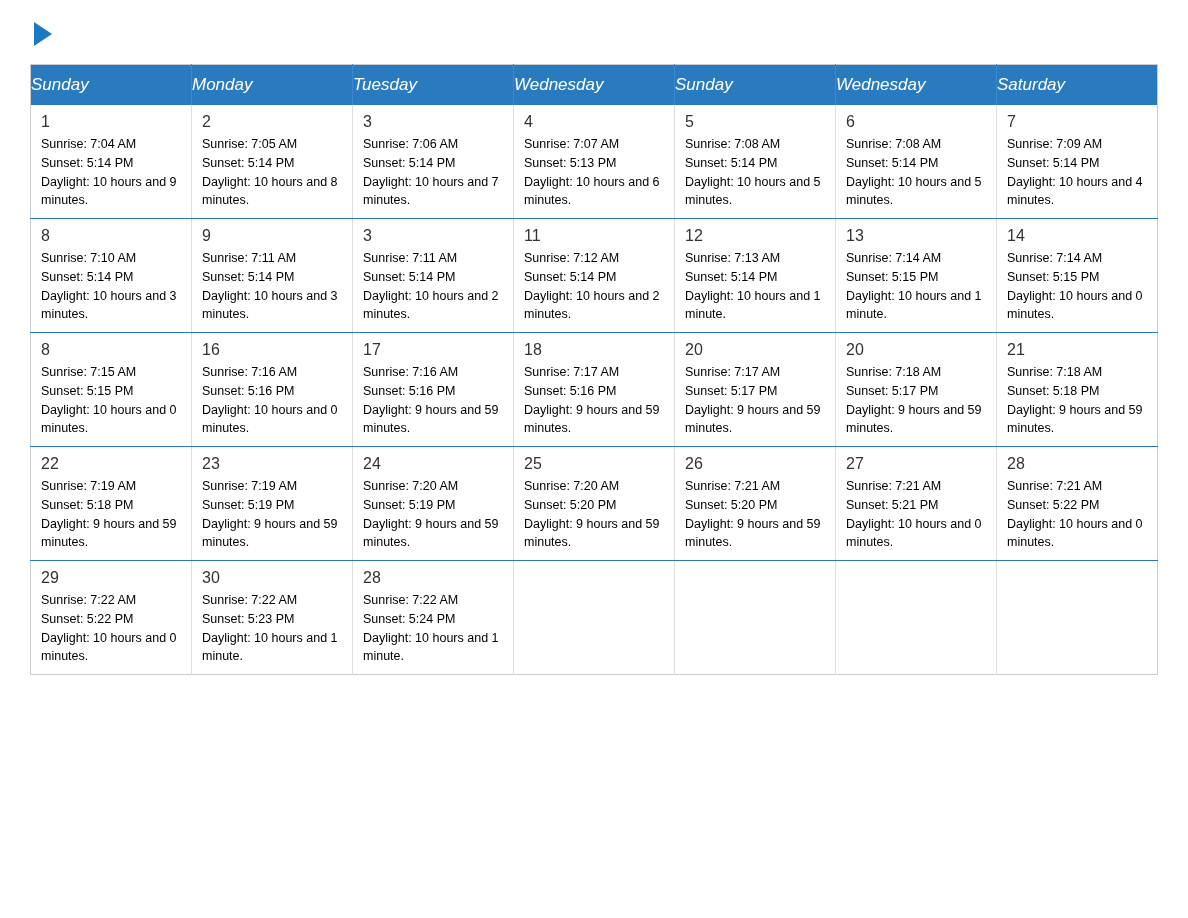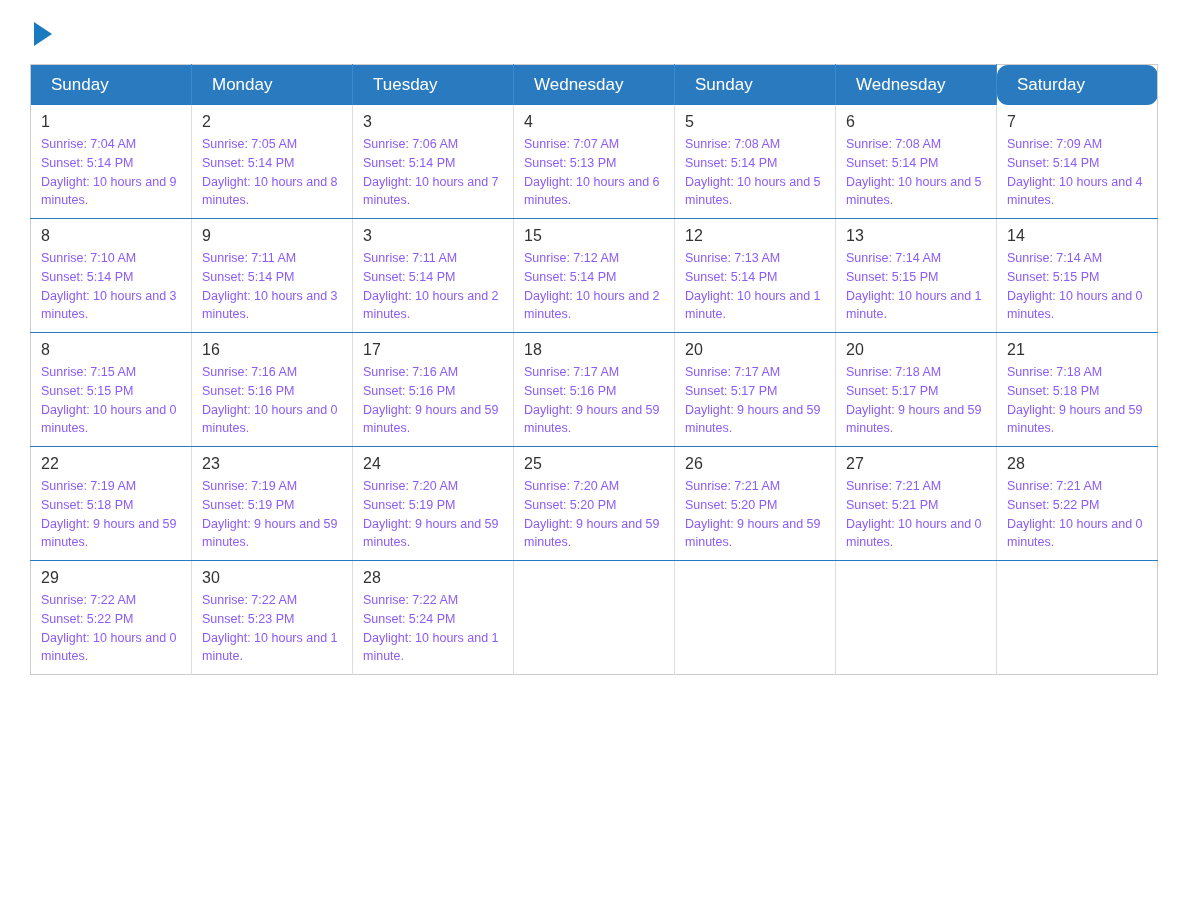--- a/index.html
+++ b/index.html
@@ -61,27 +61,27 @@
     .calendar {
       width: 100%;
       border-collapse: collapse;
       border: 1px solid #ccc;
     }
     .calendar thead tr th {
       background: #2a7abf;
       color: #fff;
       font-size: 17px;
       font-weight: normal;
-      padding: 10px 20px;
+      padding: 10px 0;
       text-align: left;
       border-right: 1px solid #3a8acf;
+      font-style: italic;
     }
     .calendar thead tr th:last-child {
       border-right: none;
-      border-radius: 11px;
     }
     .calendar tbody tr td {
       vertical-align: top;
       padding: 8px 10px;
       border-right: 1px solid #ddd;
       border-bottom: 1px solid #2a7abf;
       font-size: 13px;
       color: #333;
       width: 14.28%;
       min-height: 90px;
@@ -95,21 +95,21 @@
     }
     .day-number {
       font-size: 16px;
       font-weight: normal;
       display: block;
       margin-bottom: 4px;
     }
     .day-info {
       font-size: 12.5px;
       line-height: 1.5;
-      color: #8b5cf6;
+      color: #000000;
     }
     .empty-cell {
       background: #fff;
     }
   </style>
 </head>
 <body>
 
 <div class="header">
   <div class="logo">
@@ -175,21 +175,21 @@
         </td>
         <td>
           <span class="day-number">9</span>
 <div class="day-info">Sunrise: 7:11 AM<br>Sunset: 5:14 PM<br>Daylight: 10 hours&nbsp;and&nbsp;3 minutes.</div>
         </td>
         <td>
           <span class="day-number">3</span>
 <div class="day-info">Sunrise: 7:11 AM<br>Sunset: 5:14 PM<br>Daylight: 10 hours&nbsp;and&nbsp;2 minutes.</div>
         </td>
         <td>
-          <span class="day-number">15</span>
+          <span class="day-number">11</span>
 <div class="day-info">Sunrise: 7:12 AM<br>Sunset: 5:14 PM<br>Daylight: 10 hours&nbsp;and&nbsp;2 minutes.</div>
         </td>
         <td>
           <span class="day-number">12</span>
 <div class="day-info">Sunrise: 7:13 AM<br>Sunset: 5:14 PM<br>Daylight: 10 hours&nbsp;and&nbsp;1 minute.</div>
         </td>
         <td>
           <span class="day-number">13</span>
 <div class="day-info">Sunrise: 7:14 AM<br>Sunset: 5:15 PM<br>Daylight: 10 hours&nbsp;and&nbsp;1 minute.</div>
         </td>

